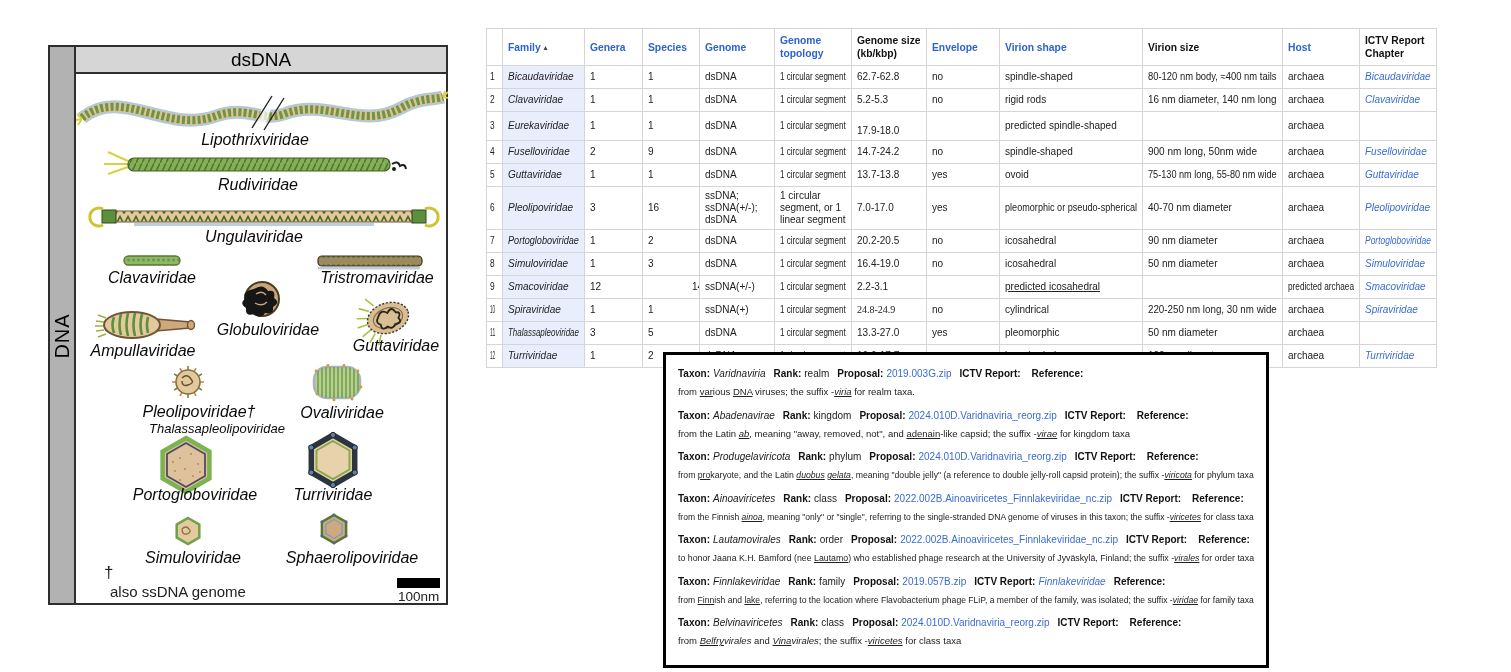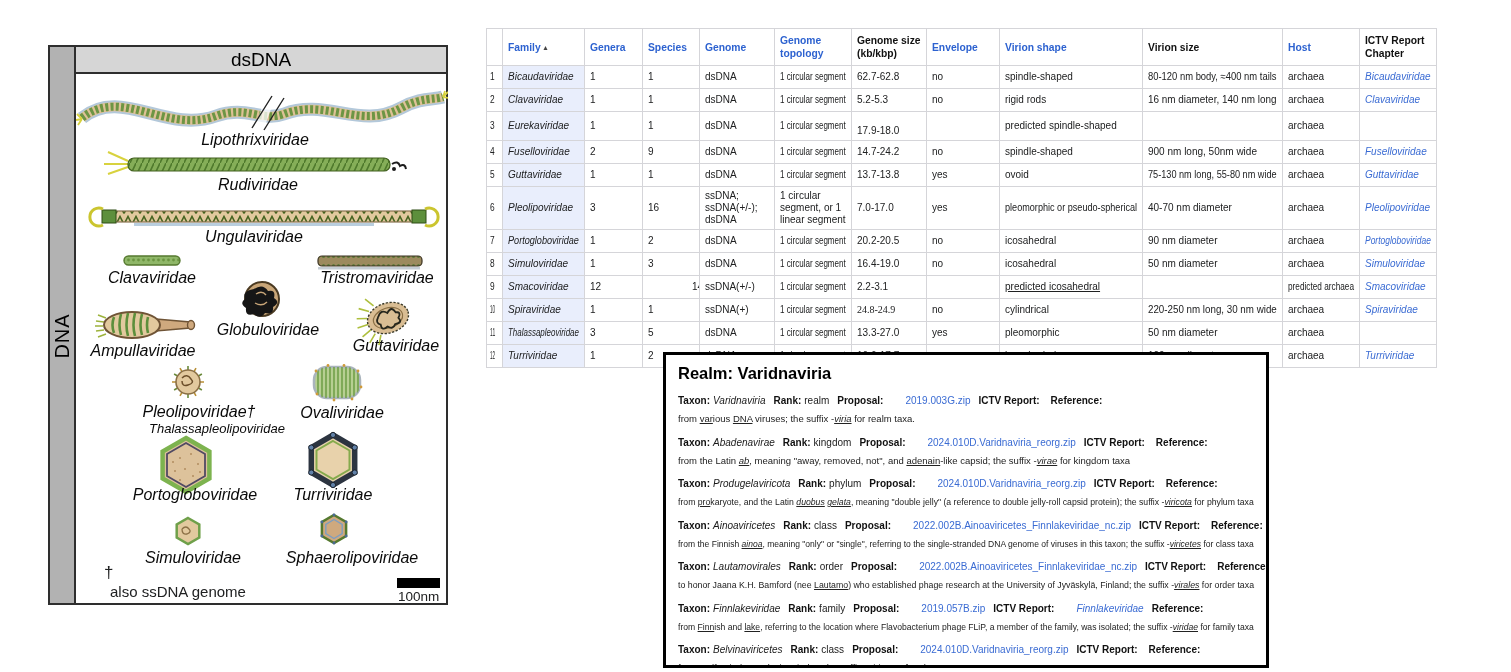--- a/index.html
+++ b/index.html
@@ -41,21 +41,21 @@
   
   #realm-box{position:absolute;left:663px;top:352px;width:606px;height:316px;border:3px solid #000;
              box-sizing:border-box;padding:8px 12px 4px;background:#fff;overflow:hidden;}
   .rtitle{font-size:16.5px;font-weight:bold;margin:1px 0 7px;color:#000;}
   .entry{margin-bottom:5.5px;}
   .eline{font-size:10px;line-height:13px;white-space:nowrap;color:#1a1a1a;}
   .ety{font-size:9.5px;line-height:12.5px;white-space:nowrap;color:#222;}
   .lab{font-weight:bold;margin-right:3px;margin-left:8px;color:#111;}
   .lab.first{margin-left:0;}
   .taxname{font-style:italic;}
-  .link{color:#3a6bd3;margin-left:19px;}
+  .link{color:#3a6bd3;}
   .u{text-decoration:underline;}
   .i{font-style:italic;}
   .fitline{display:inline-block;transform-origin:0 50%;}
 </style>
 </head>
 <body>
 
 <div id="diagram">
   <div id="ds-header">dsDNA</div>
   <div id="side-bar">
@@ -445,21 +445,20 @@
           <td><span class="cellfit" style="transform: none;">icosahedral</span></td>
           <td><span class="cellfit" style="transform: none;">100 nm diameter</span></td>
           <td><span class="cellfit" style="transform: none;">archaea</span></td>
           <td class="chapter"><span class="cellfit" style="transform: none;">Turriviridae</span></td>
         </tr>
       </tbody>
     </table>
 </div>
 
 <div id="realm-box">
-  <div class="rtitle">Realm: Varidnaviria</div>
   <div>
       <div class="entry"><div class="eline fitline" style="transform: none;"><span class="lab first">Taxon:</span><span class="taxname">Varidnaviria</span><span class="lab">Rank:</span><span>realm</span><span class="lab">Proposal:</span><span class="link">2019.003G.zip</span><span class="lab">ICTV Report:</span><span class="lab">Reference:</span></div><div class="ety fitline" style="transform: none;"><span>from </span><span class="u ">var</span><span>ious </span><span class="u ">DNA</span><span> viruses; the suffix -</span><span class="u i">viria</span><span> for realm taxa.</span></div></div>
       <div class="entry"><div class="eline fitline" style="transform: none;"><span class="lab first">Taxon:</span><span class="taxname">Abadenavirae</span><span class="lab">Rank:</span><span>kingdom</span><span class="lab">Proposal:</span><span class="link">2024.010D.Varidnaviria_reorg.zip</span><span class="lab">ICTV Report:</span><span class="lab">Reference:</span></div><div class="ety fitline" style="transform: none;"><span>from the Latin </span><span class="u i">ab</span><span>, meaning "away, removed, not", and </span><span class="u ">adenain</span><span>-like capsid; the suffix -</span><span class="u i">virae</span><span> for kingdom taxa</span></div></div>
       <div class="entry"><div class="eline fitline" style="transform: none;"><span class="lab first">Taxon:</span><span class="taxname">Produgelaviricota</span><span class="lab">Rank:</span><span>phylum</span><span class="lab">Proposal:</span><span class="link">2024.010D.Varidnaviria_reorg.zip</span><span class="lab">ICTV Report:</span><span class="lab">Reference:</span></div><div class="ety fitline" style="transform: scaleX(0.914286);"><span>from </span><span class="u ">pro</span><span>karyote, and the Latin </span><span class="u i">duobus</span><span> </span><span class="u i">gelata</span><span>, meaning "double jelly" (a reference to double jelly-roll capsid protein); the suffix -</span><span class="u i">viricota</span><span> for phylum taxa</span></div></div>
       <div class="entry"><div class="eline fitline" style="transform: none;"><span class="lab first">Taxon:</span><span class="taxname">Ainoaviricetes</span><span class="lab">Rank:</span><span>class</span><span class="lab">Proposal:</span><span class="link">2022.002B.Ainoaviricetes_Finnlakeviridae_nc.zip</span><span class="lab">ICTV Report:</span><span class="lab">Reference:</span></div><div class="ety fitline" style="transform: scaleX(0.898596);"><span>from the Finnish </span><span class="u i">ainoa</span><span>, meaning "only" or "single", referring to the single-stranded DNA genome of viruses in this taxon; the suffix -</span><span class="u i">viricetes</span><span> for class taxa</span></div></div>
       <div class="entry"><div class="eline fitline" style="transform: none;"><span class="lab first">Taxon:</span><span class="taxname">Lautamovirales</span><span class="lab">Rank:</span><span>order</span><span class="lab">Proposal:</span><span class="link">2022.002B.Ainoaviricetes_Finnlakeviridae_nc.zip</span><span class="lab">ICTV Report:</span><span class="lab">Reference:</span></div><div class="ety fitline" style="transform: scaleX(0.923077);"><span>to honor Jaana K.H. Bamford (nee </span><span class="u ">Lautamo</span><span>) who established phage research at the University of Jyväskylä, Finland; the suffix -</span><span class="u i">virales</span><span> for order taxa</span></div></div>
       <div class="entry"><div class="eline fitline" style="transform: none;"><span class="lab first">Taxon:</span><span class="taxname">Finnlakeviridae</span><span class="lab">Rank:</span><span>family</span><span class="lab">Proposal:</span><span class="link">2019.057B.zip</span><span class="lab">ICTV Report:</span><span class="link i">Finnlakeviridae</span><span class="lab">Reference:</span></div><div class="ety fitline" style="transform: scaleX(0.904239);"><span>from </span><span class="u ">Finn</span><span>ish and </span><span class="u ">lake</span><span>, referring to the location where Flavobacterium phage FLiP, a member of the family, was isolated; the suffix -</span><span class="u i">viridae</span><span> for family taxa</span></div></div>
       <div class="entry"><div class="eline fitline" style="transform: none;"><span class="lab first">Taxon:</span><span class="taxname">Belvinaviricetes</span><span class="lab">Rank:</span><span>class</span><span class="lab">Proposal:</span><span class="link">2024.010D.Varidnaviria_reorg.zip</span><span class="lab">ICTV Report:</span><span class="lab">Reference:</span></div><div class="ety fitline" style="transform: none;"><span>from </span><span class="u i">Belfry</span><span class="i">virales</span><span> and </span><span class="u i">Vina</span><span class="i">virales</span><span>; the suffix -</span><span class="u i">viricetes</span><span> for class taxa</span></div></div>
     </div>
 </div>

